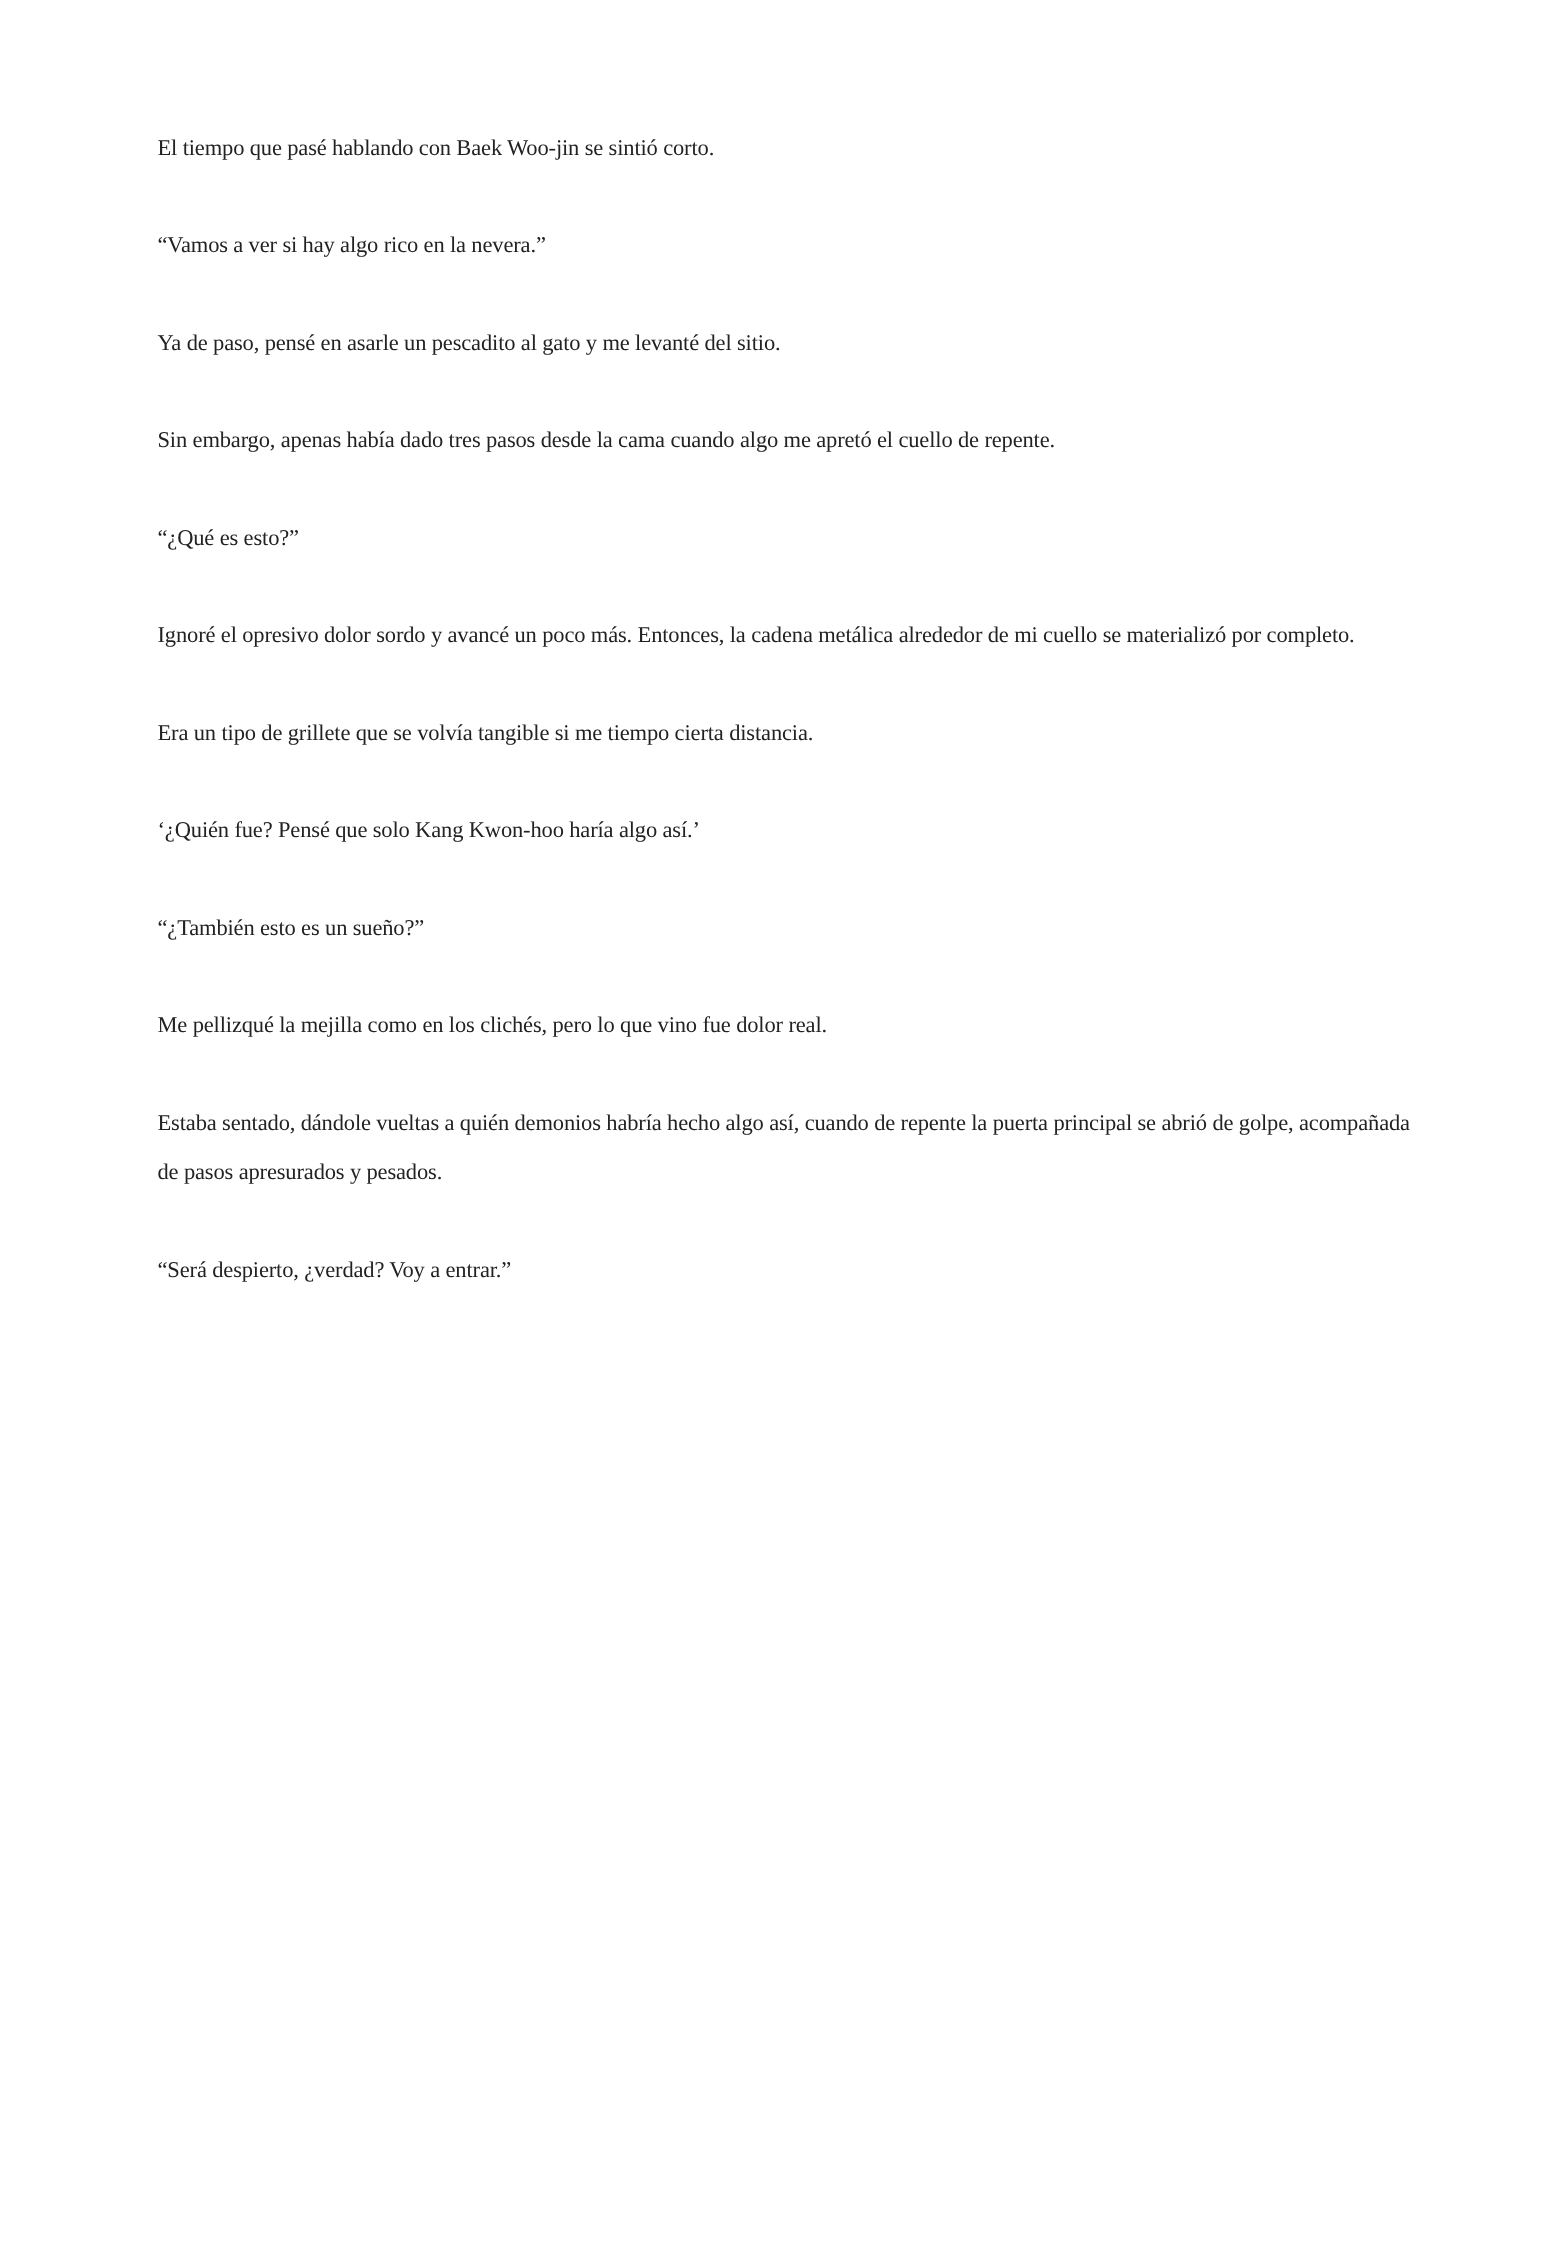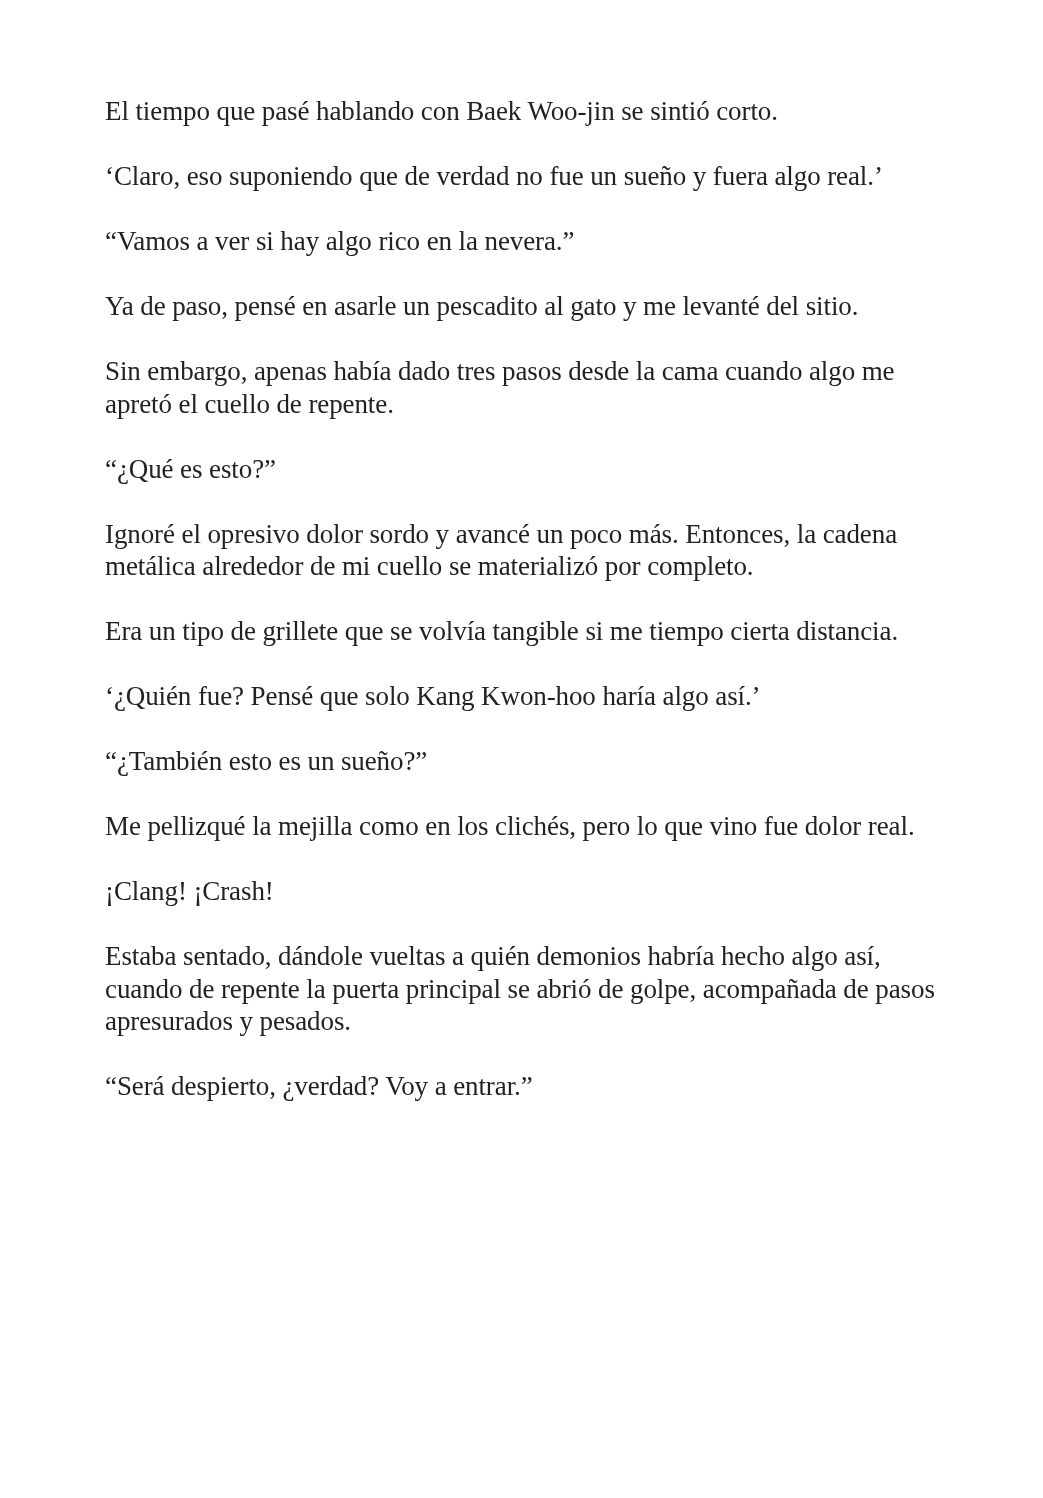--- a/index.html
+++ b/index.html
@@ -9,44 +9,42 @@
     }
     body {
       width: 1043px;
       height: 1498px;
       position: relative;
       overflow: hidden;
     }
     .page {
       position: absolute;
       left: 105px;
-      top: 95px;
+      top: 83px;
       width: 840px;
       font-family: "Liberation Serif", "DejaVu Serif", serif;
-      font-size: 27px;
+      font-size: 15px;
       line-height: 32.5px;
       color: #222222;
       letter-spacing: -0.1px;
     }
     .para {
       margin: 0 0 32.5px 0;
       padding: 0;
     }
   </style>
 </head>
 <body>
 
 <div class="page">
   <p class="para">El tiempo que pasé hablando con Baek Woo-jin se sintió corto.</p>
-  <p class="para">‘Claro, eso suponiendo que de verdad no fue un sueño y fuera algo real.’</p>
   <p class="para">“Vamos a ver si hay algo rico en la nevera.”</p>
   <p class="para">Ya de paso, pensé en asarle un pescadito al gato y me levanté del sitio.</p>
   <p class="para">Sin embargo, apenas había dado tres pasos desde la cama cuando algo me apretó el cuello de repente.</p>
   <p class="para">“¿Qué es esto?”</p>
   <p class="para">Ignoré el opresivo dolor sordo y avancé un poco más. Entonces, la cadena metálica alrededor de mi cuello se materializó por completo.</p>
   <p class="para">Era un tipo de grillete que se volvía tangible si me tiempo cierta distancia.</p>
   <p class="para">‘¿Quién fue? Pensé que solo Kang Kwon-hoo haría algo así.’</p>
   <p class="para">“¿También esto es un sueño?”</p>
   <p class="para">Me pellizqué la mejilla como en los clichés, pero lo que vino fue dolor real.</p>
-  <p class="para">¡Clang! ¡Crash!</p>
   <p class="para">Estaba sentado, dándole vueltas a quién demonios habría hecho algo así, cuando de repente la puerta principal se abrió de golpe, acompañada de pasos apresurados y pesados.</p>
   <p class="para">“Será despierto, ¿verdad? Voy a entrar.”</p>
 </div>
 
 </body></html>

